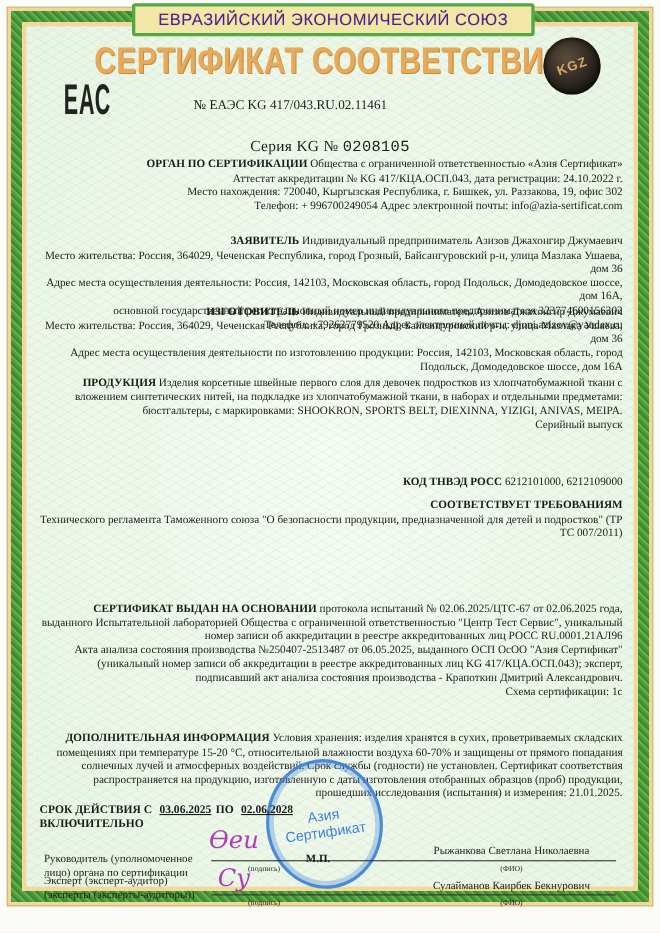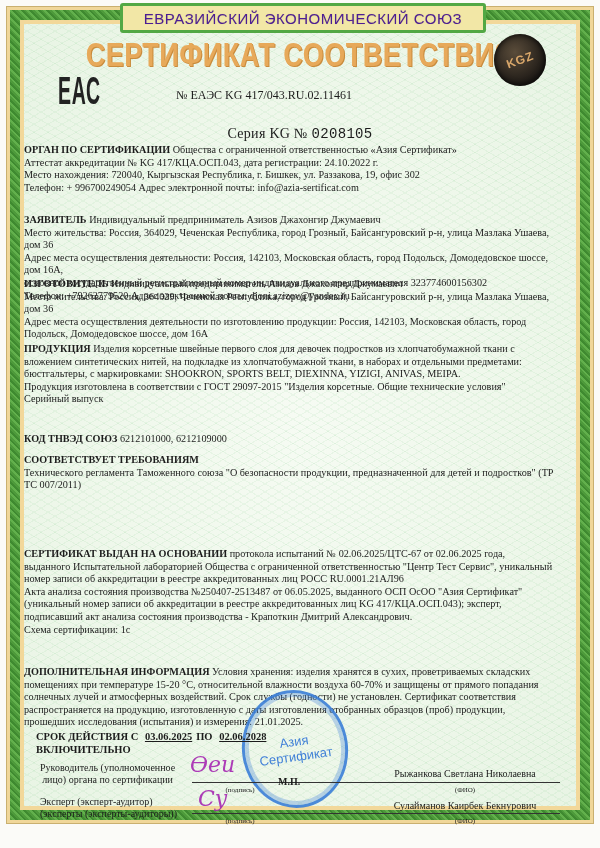--- a/index.html
+++ b/index.html
@@ -14,21 +14,21 @@
       radial-gradient(ellipse at 50% 50%, #f6fbf3 0%, #eef7ea 60%, #e8f4e4 100%);}
   .banner{position:absolute;left:120px;top:3px;width:360px;height:24px;background:#f2e7a6;border:3px solid #52a844;border-radius:3px;display:flex;align-items:center;justify-content:center;}
   .banner span{font-family:"Liberation Sans","DejaVu Sans",sans-serif;font-size:15px;color:#4c1d95;letter-spacing:0.5px;text-shadow:0 0 1px #c9bf80;}
   .title{position:absolute;left:0;width:600px;top:36px;text-align:center;font-family:"Liberation Sans","DejaVu Sans",sans-serif;font-weight:bold;font-size:27px;color:#e7a95a;letter-spacing:0.5px;transform:scaleY(1.25);transform-origin:top;text-shadow:1px 1px 0 #c98b3c;}
   .eac{position:absolute;left:58px;top:68px;font-family:"Liberation Sans","DejaVu Sans",sans-serif;font-size:26px;font-weight:bold;color:#222;transform:scaleX(0.75) scaleY(1.5);transform-origin:left top;letter-spacing:1px;}
   .cert-no{position:absolute;left:176px;top:88px;font-size:12px;}
   .holo{position:absolute;left:494px;top:34px;width:52px;height:52px;border-radius:50%;background:radial-gradient(circle at 40% 35%,#5a4c3a,#1e1a16 70%);box-shadow:inset 0 0 6px #000;display:flex;align-items:center;justify-content:center;}
   .holo span{font-family:"Liberation Sans","DejaVu Sans",sans-serif;font-weight:bold;font-size:12px;color:#d9a76a;letter-spacing:1px;transform:rotate(-20deg);}
   .series{position:absolute;left:0;width:600px;top:126px;text-align:center;font-size:14px;letter-spacing:0.3px;}
   .series .num{font-family:"Liberation Mono","DejaVu Sans Mono",monospace;font-size:14px;}
-  .block{position:absolute;left:24px;width:530px;font-size:10.2px;line-height:12.6px;}
+  .block{position:absolute;left:36px;width:530px;font-size:10.2px;line-height:12.6px;text-align:right;}
   .block b{font-weight:bold;}
   .validity{position:absolute;left:36px;top:731px;font-size:10.5px;font-weight:bold;line-height:12.5px;}
   .validity .u{font-weight:bold;text-decoration:underline;padding:0 4px;}
   .sig-row{position:absolute;left:40px;width:520px;font-size:10px;line-height:12px;}
   .sig-line{position:absolute;height:1px;background:#333;}
   .sig-cap{position:absolute;font-size:7px;text-align:center;}
   .stamp{position:absolute;left:242px;top:690px;width:100px;height:112px;border-radius:50%;border:3px solid #3b7fd8;box-shadow:inset 0 0 0 4px rgba(59,127,216,0.35);display:flex;flex-direction:column;align-items:center;justify-content:center;color:#2f74d6;font-family:"Liberation Sans","DejaVu Sans",sans-serif;transform:rotate(-8deg);opacity:0.9;}
   .stamp .s1{font-size:13px;}
   .stamp .s2{font-size:13px;}
   .mp{position:absolute;left:278px;top:776px;font-size:10px;font-weight:bold;}
@@ -75,26 +75,25 @@
 </div>
 
 <div class="block" style="top:278px;">
   <div><b>ИЗГОТОВИТЕЛЬ</b> <span>Индивидуальный предприниматель Азизов Джахонгир Джумаевич</span></div>
   <div>Место жительства: Россия, 364029, Чеченская Республика, город Грозный, Байсангуровский р-н, улица Мазлака Ушаева, дом 36</div>
   <div>Адрес места осуществления деятельности по изготовлению продукции: Россия, 142103, Московская область, город Подольск, Домодедовское шоссе, дом 16А</div>
 </div>
 
 <div class="block" style="top:343px;">
   <div><b>ПРОДУКЦИЯ</b> <span>Изделия корсетные швейные первого слоя для девочек подростков из хлопчатобумажной ткани с вложением синтетических нитей, на подкладке из хлопчатобумажной ткани, в наборах и отдельными предметами: бюстгальтеры, с маркировками: SHOOKRON, SPORTS BELT, DIEXINNA, YIZIGI, ANIVAS, MEIPA.</span></div>
-  <div>Продукция изготовлена в соответствии с ГОСТ 29097-2015 "Изделия корсетные. Общие технические условия"</div>
   <div>Серийный выпуск</div>
 </div>
 
 <div class="block" style="top:433px;">
-  <b>КОД ТНВЭД СОЮЗ</b> <span>6212101000, 6212109000</span>
+  <b>КОД ТНВЭД РОСС</b> <span>6212101000, 6212109000</span>
 </div>
 
 <div class="block" style="top:454px;">
   <div><b>СООТВЕТСТВУЕТ ТРЕБОВАНИЯМ</b></div>
   <div>Технического регламента Таможенного союза "О безопасности продукции, предназначенной для детей и подростков" (ТР ТС 007/2011)</div>
 </div>
 
 <div class="block" style="top:548px;">
   <div><b>СЕРТИФИКАТ ВЫДАН НА ОСНОВАНИИ</b> <span>протокола испытаний № 02.06.2025/ЦТС-67 от 02.06.2025 года, выданного Испытательной лабораторией Общества с ограниченной ответственностью "Центр Тест Сервис", уникальный номер записи об аккредитации в реестре аккредитованных лиц РОСС RU.0001.21АЛ96</span></div>
   <div>Акта анализа состояния производства №250407-2513487 от 06.05.2025, выданного ОСП ОсОО "Азия Сертификат" (уникальный номер записи об аккредитации в реестре аккредитованных лиц KG 417/КЦА.ОСП.043); эксперт, подписавший акт анализа состояния производства - Крапоткин Дмитрий Александрович.</div>
@@ -113,21 +112,21 @@
 <div class="validity">
   <div>
     <span>СРОК ДЕЙСТВИЯ С</span>
     <span class="u">03.06.2025</span><span>ПО</span>
     <span class="u">02.06.2028</span>
   </div>
   <div>ВКЛЮЧИТЕЛЬНО</div>
 </div>
 
 <div class="sig-row" style="top:760px;">
-  <div style="position:absolute;left:0;top:2px;text-align:center;">
+  <div style="position:absolute;left:0;top:16px;">
     <div>Руководитель (уполномоченное</div>
     <div>лицо) органа по сертификации</div>
   </div>
   <div class="sig-line" style="left:152px;top:22px;width:368px;"></div>
   <div class="sig-cap" style="left:170px;top:24px;width:60px;">(подпись)</div>
   <div style="position:absolute;left:340px;top:8px;width:170px;text-align:center;">Рыжанкова Светлана Николаевна</div>
   <div class="sig-cap" style="left:395px;top:24px;width:60px;">(ФИО)</div>
 </div>
 <div class="scribble" style="left:190px;top:752px;">Ѳeu</div>
 

